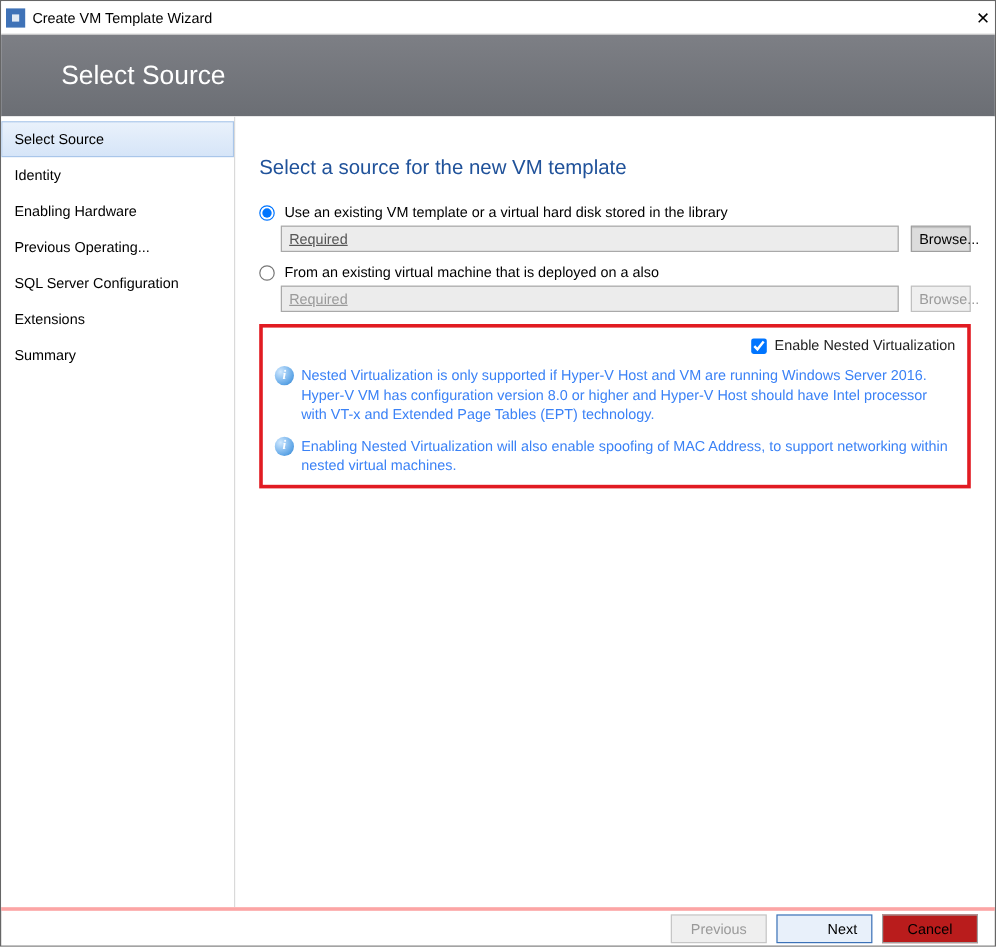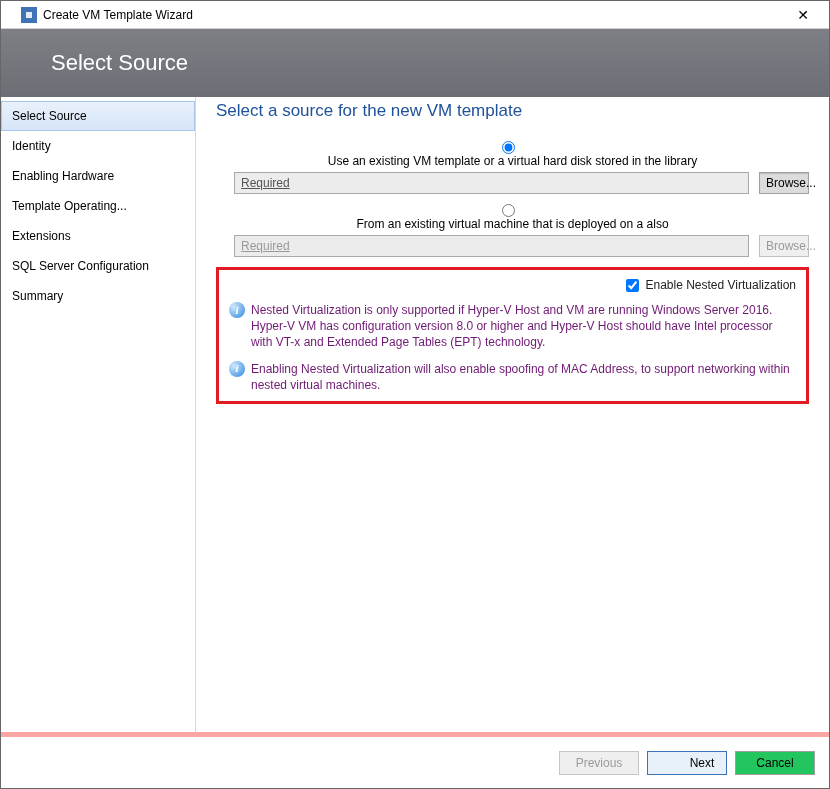--- a/index.html
+++ b/index.html
@@ -1,48 +1,48 @@
 <!DOCTYPE html>
 <html><head>
 <meta charset="utf-8">
 <style>
   * { box-sizing: border-box; }
   html, body { margin:0; padding:0; font-family:"Segoe UI",Arial,sans-serif; font-size:12px; color:#222; background:#fff; }
   .window { width:830px; height:789px; border:1px solid #666; display:flex; flex-direction:column; position:relative; }
-  .titlebar { height:28px; background:#fff; border-bottom:1px solid #d0d0d0; display:flex; align-items:center; padding:0 20px; }
+  .titlebar { height:28px; background:#fff; border-bottom:1px solid #d0d0d0; display:flex; align-items:center; padding:0 4px; }
   .titlebar .win-icon { width:16px; height:16px; background:#3f72b7; margin-right:6px; display:flex; align-items:center; justify-content:center; }
   .titlebar .win-icon svg { width:10px; height:10px; }
   .titlebar .title-text { flex:1; text-align:left; font-size:12px; color:#000; }
   .titlebar .close { width:40px; text-align:right; font-size:14px; color:#000; cursor:pointer; line-height:1; }
   .banner { height:68px; background:linear-gradient(#7d7f85,#6b6e74); display:flex; align-items:center; padding-left:50px; color:#fff; }
   .banner-title { font-size:22px; font-weight:300; }
   .body { flex:1; display:flex; background:#fff; overflow:hidden; }
   .sidebar { width:195px; border-right:1px solid #d9d9d9; padding-top:4px; }
   .side-item { height:30px; display:flex; align-items:center; padding-left:10px; font-size:12px; color:#000; cursor:pointer; border:1px solid transparent; }
   .side-item.selected { background:linear-gradient(#e9f1fb,#d6e5f8); border:1px solid #a9c6ea; }
-  .main { flex:1; padding:4px 20px 0 20px; overflow:auto; }
+  .main { flex:1; padding:33px 20px 0 20px; overflow:auto; }
   .page-title { font-size:17px; color:#20529a; font-weight:400; margin-bottom:20px; }
-  .opt-row { display:flex; align-items:center; margin:6px 0 4px 0;flex-direction:column; }
+  .opt-row { display:flex; align-items:center; margin:6px 0 4px 0; }
   .opt-row input[type=radio]{ margin:0 8px 0 0; }
   .opt-row label { font-size:12px; color:#000; }
   .field-row { display:flex; align-items:center; margin:2px 0 10px 18px; }
   .req-box { flex:1; height:22px; border:1px solid #a9a9a9; background:#ececec; padding:0 6px; font-size:12px; line-height:20px;text-decoration:underline; }
   .req-box.enabled { color:#555; }
   .req-box.disabled { color:#9a9a9a; }
   .browse-btn { width:50px; height:22px; margin-left:10px; border:1px solid #9f9f9f; background:#e8e8e8; font-size:12px; cursor:pointer; }
   .browse-btn.pressed { background:#dcdcdc; box-shadow:inset 0 1px 1px rgba(0,0,0,0.15); }
   .browse-btn.disabled { color:#9a9a9a; border-color:#c0c0c0; background:#efefef; cursor:default; }
   .highlight-box { border:3px solid #e11b22; padding:8px 10px; margin-top:2px; }
   .chk-row { display:flex; align-items:center;justify-content:flex-end; }
   .chk-row input[type=checkbox]{ margin:0 6px 0 0; }
   .info-row { display:flex; margin-top:10px; }
   .info-icon { flex:0 0 16px; width:16px; height:16px; margin-right:6px; border-radius:50%; background:radial-gradient(circle at 30% 30%, #cfe8ff 0%, #5ca4e6 70%, #2d72bb 100%); display:flex; align-items:center; justify-content:center; color:#fff; font-family:Georgia,serif; font-style:italic; font-weight:bold; font-size:11px; line-height:1; }
-  .info-text { font-size:12px; color:#701a75; line-height:1.35; }
-  .footer { height:56px; border-top:5px solid #fca5a5; display:flex; align-items:center; justify-content:flex-end; padding-right:14px; gap:8px; }
-  .ftr-btn { width:80px; height:24px; border:1px solid #9f9f9f; background:#22c55e; font-size:12px; cursor:pointer; }
+  .info-text { font-size:12px; color:#3b82f6; line-height:1.35; }
+  .footer { height:32px; border-top:3px solid #fca5a5; display:flex; align-items:center; justify-content:flex-end; padding-right:14px; gap:8px; }
+  .ftr-btn { width:80px; height:24px; border:1px solid #9f9f9f; background:#b91c1c; font-size:12px; cursor:pointer; }
   .ftr-btn.disabled { color:#9a9a9a; border-color:#c6c6c6; background:#efefef; cursor:default; }
   .ftr-btn.primary { border:1px solid #3c72b7; background:#e8f0fa;padding-left:36px; }
 </style>
 </head>
 <body>
 
 <div class="window">
 
   <div class="titlebar">
     <div class="win-icon">
@@ -65,27 +65,27 @@
       <div class="side-item selected">
           <span>Select Source</span>
         </div>
       <div class="side-item">
           <span>Identity</span>
         </div>
       <div class="side-item">
           <span>Enabling Hardware</span>
         </div>
       <div class="side-item">
-          <span>Template Operating...</span>
+          <span>Previous Operating...</span>
+        </div>
+      <div class="side-item">
+          <span>SQL Server Configuration</span>
         </div>
       <div class="side-item">
           <span>Extensions</span>
-        </div>
-      <div class="side-item">
-          <span>SQL Server Configuration</span>
         </div>
       <div class="side-item">
           <span>Summary</span>
         </div>
     </div>
 
     <div class="main">
       <div class="page-title">Select a source for the new VM template</div>
 
       <div class="opt-row">

